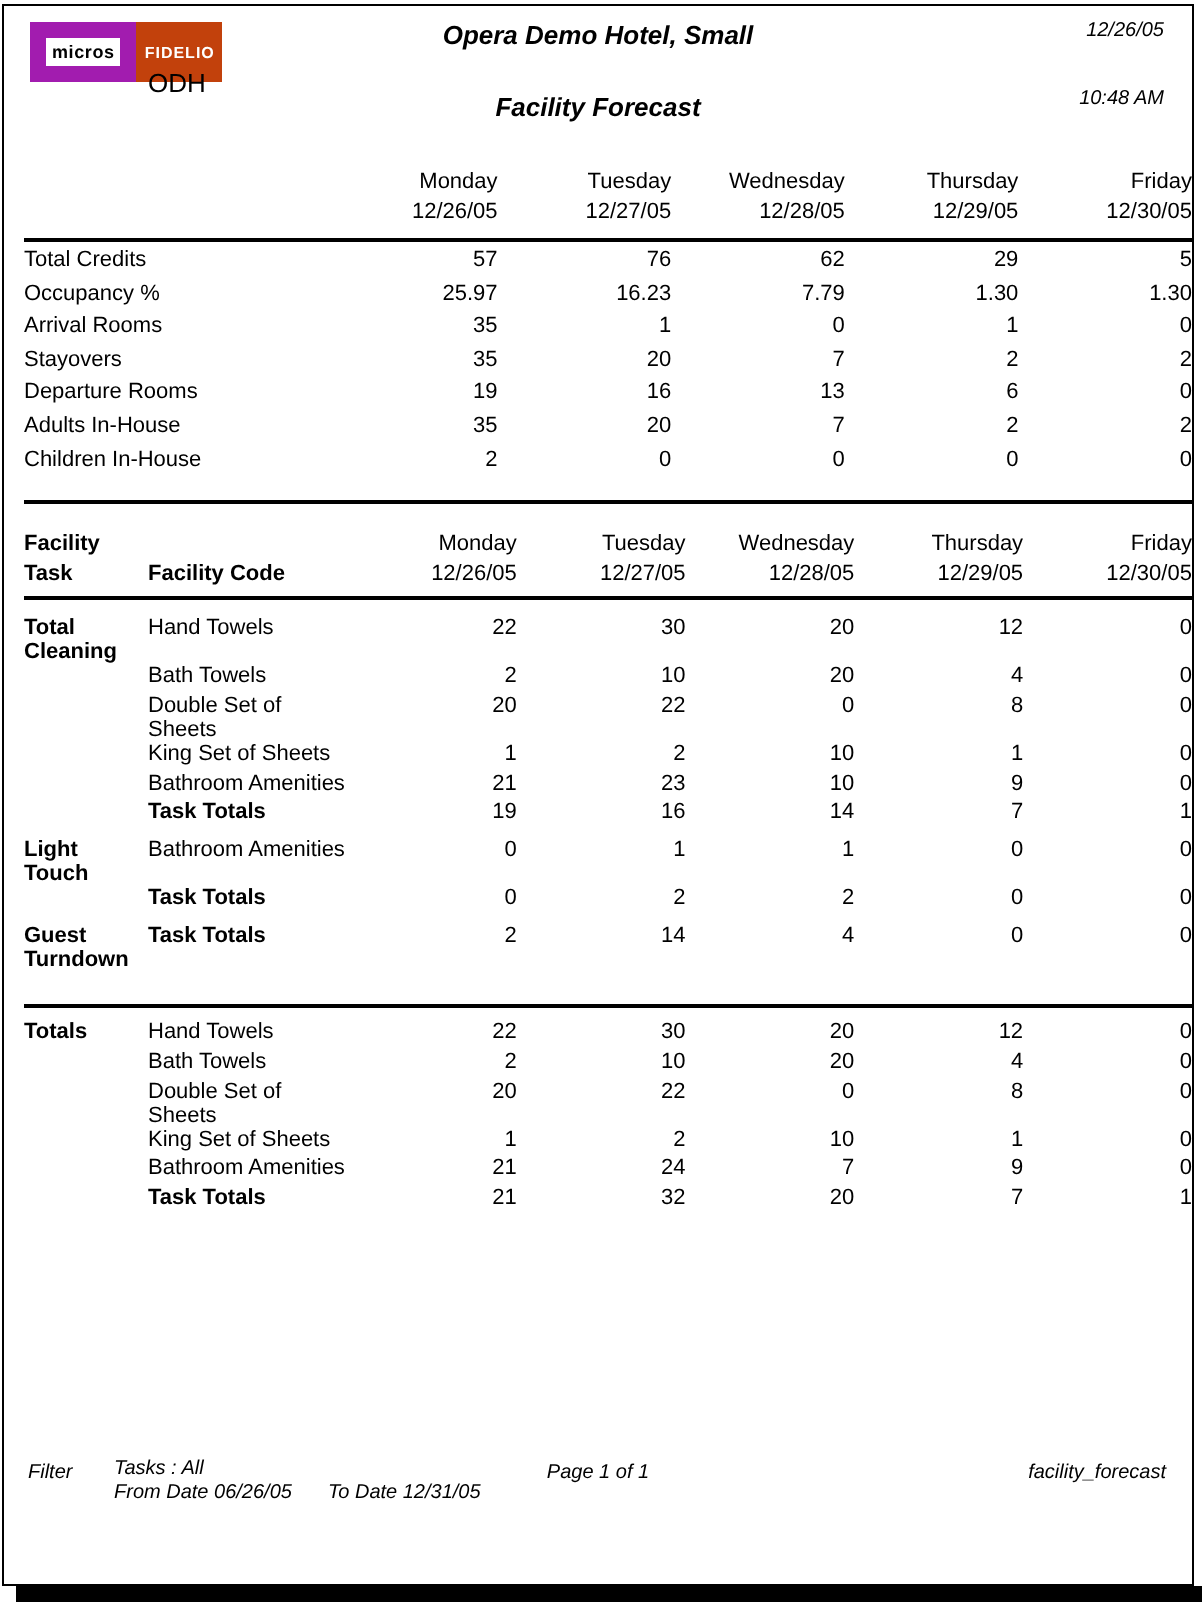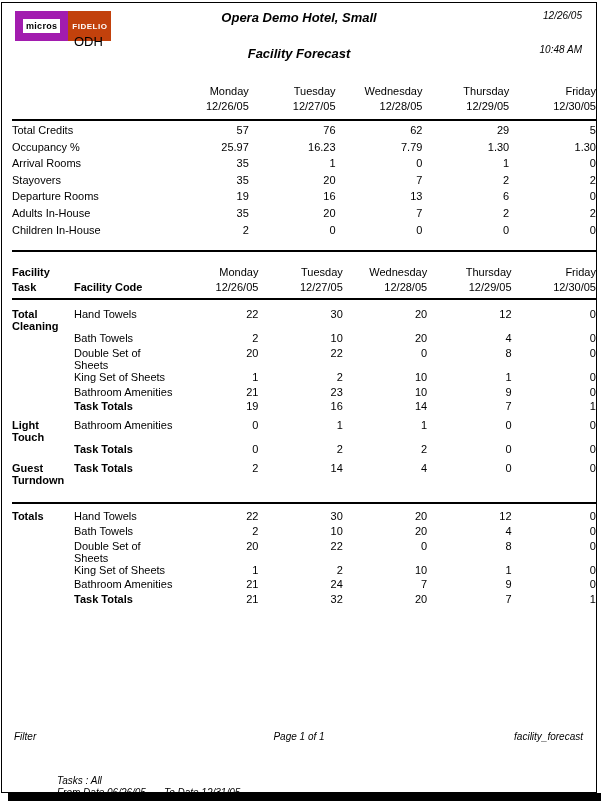--- a/index.html
+++ b/index.html
@@ -34,21 +34,21 @@
   .t2 .head .c-task,.t2 .head .c-code{font-weight:bold;line-height:15px;}
   .t2 .body{padding-top:4px;}
   .t2 .row{display:flex;align-items:flex-start;min-height:14.8px;line-height:12px;}
   .t2 .row.sec{padding-top:4px;}
   .t2 .row.bold .c-code{font-weight:bold;}
   .t2 .row.rule-after{border-bottom:2px solid #000;padding-bottom:16px;margin-bottom:2px;}
 
   
   .footer{position:absolute;left:0;top:726px;width:100%;font-size:10px;font-style:italic;}
   .f-filter{position:absolute;left:12px;top:2px;}
-  .f-block{position:absolute;left:55px;top:0;line-height:12px;margin-top:46px;}
+  .f-block{position:absolute;left:55px;top:0;line-height:12px;}
   .f-to{margin-left:18px;}
   .f-page{position:absolute;left:0;top:2px;width:100%;text-align:center;}
   .f-file{position:absolute;right:13px;top:2px;}
   [data-repeat]{display:contents;}
 </style>
 </head>
 <body>
 
 <div class="page">
 

